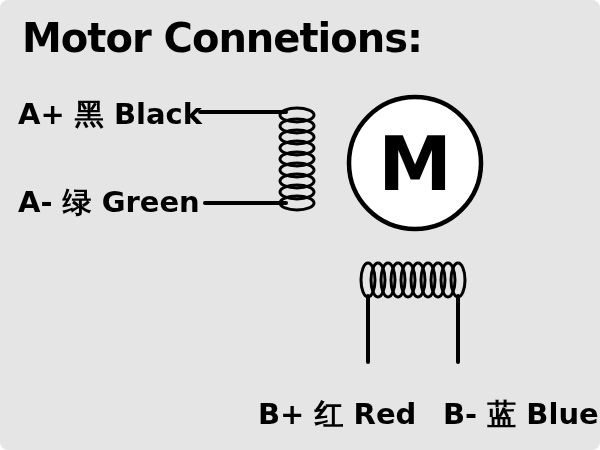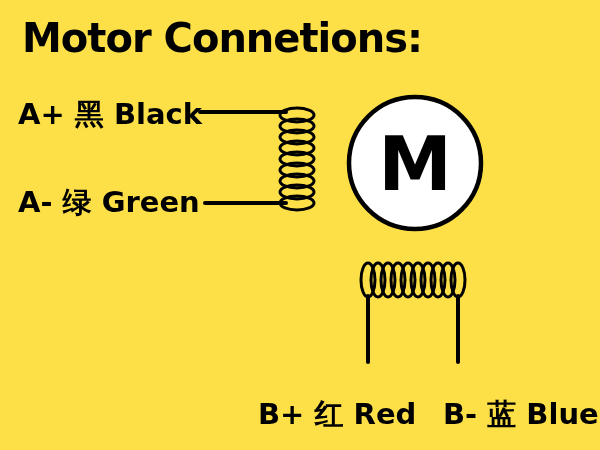--- a/index.html
+++ b/index.html
@@ -4,22 +4,23 @@
 <style>
   html, body { margin: 0; padding: 0; }
   body {
     width: 600px; height: 450px;
     background: #ffffff;
     font-family: "DejaVu Sans", "Liberation Sans", sans-serif;
   }
   .stage {
     position: relative;
     width: 600px; height: 450px;
-    background: #fde047;
+    background: #e5e5e5;
     overflow: hidden;
+    border-radius: 8px;
   }
   svg { display: block; }
   text { fill: #000000; }
   .title {
     font-size: 40px;
     font-weight: bold;
     letter-spacing: -1px;
   }
   .label {
     font-size: 29px;

